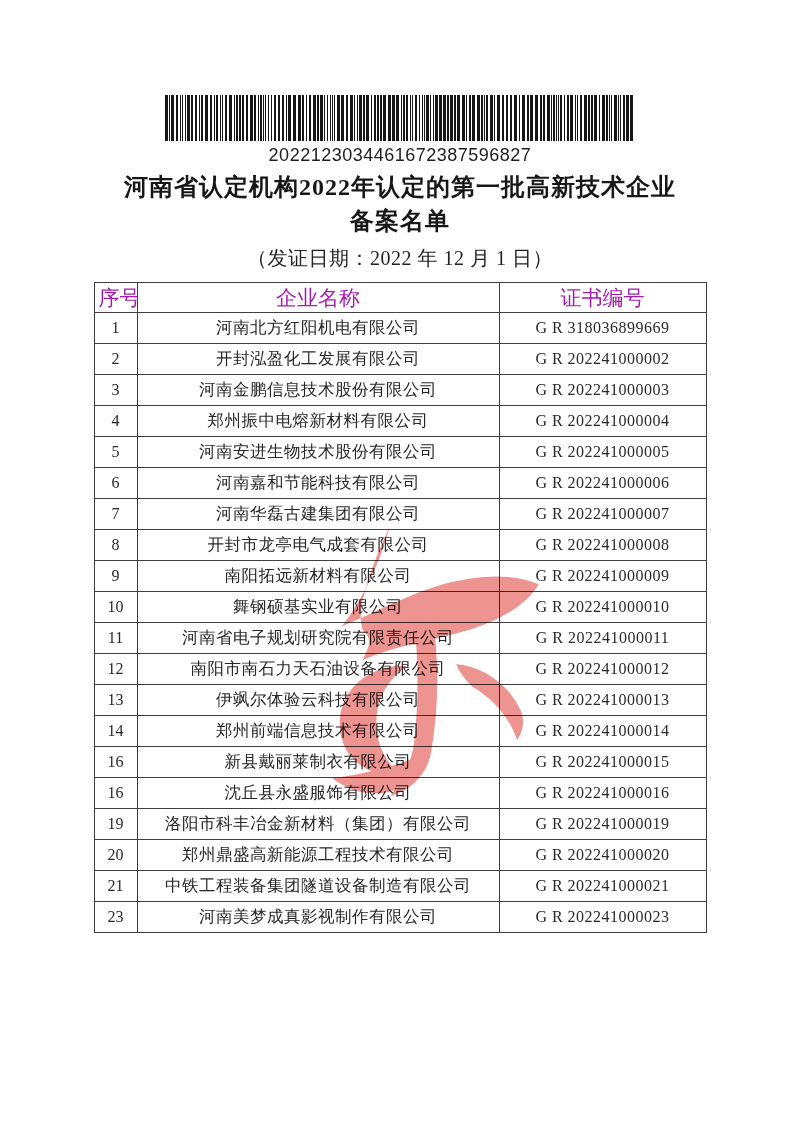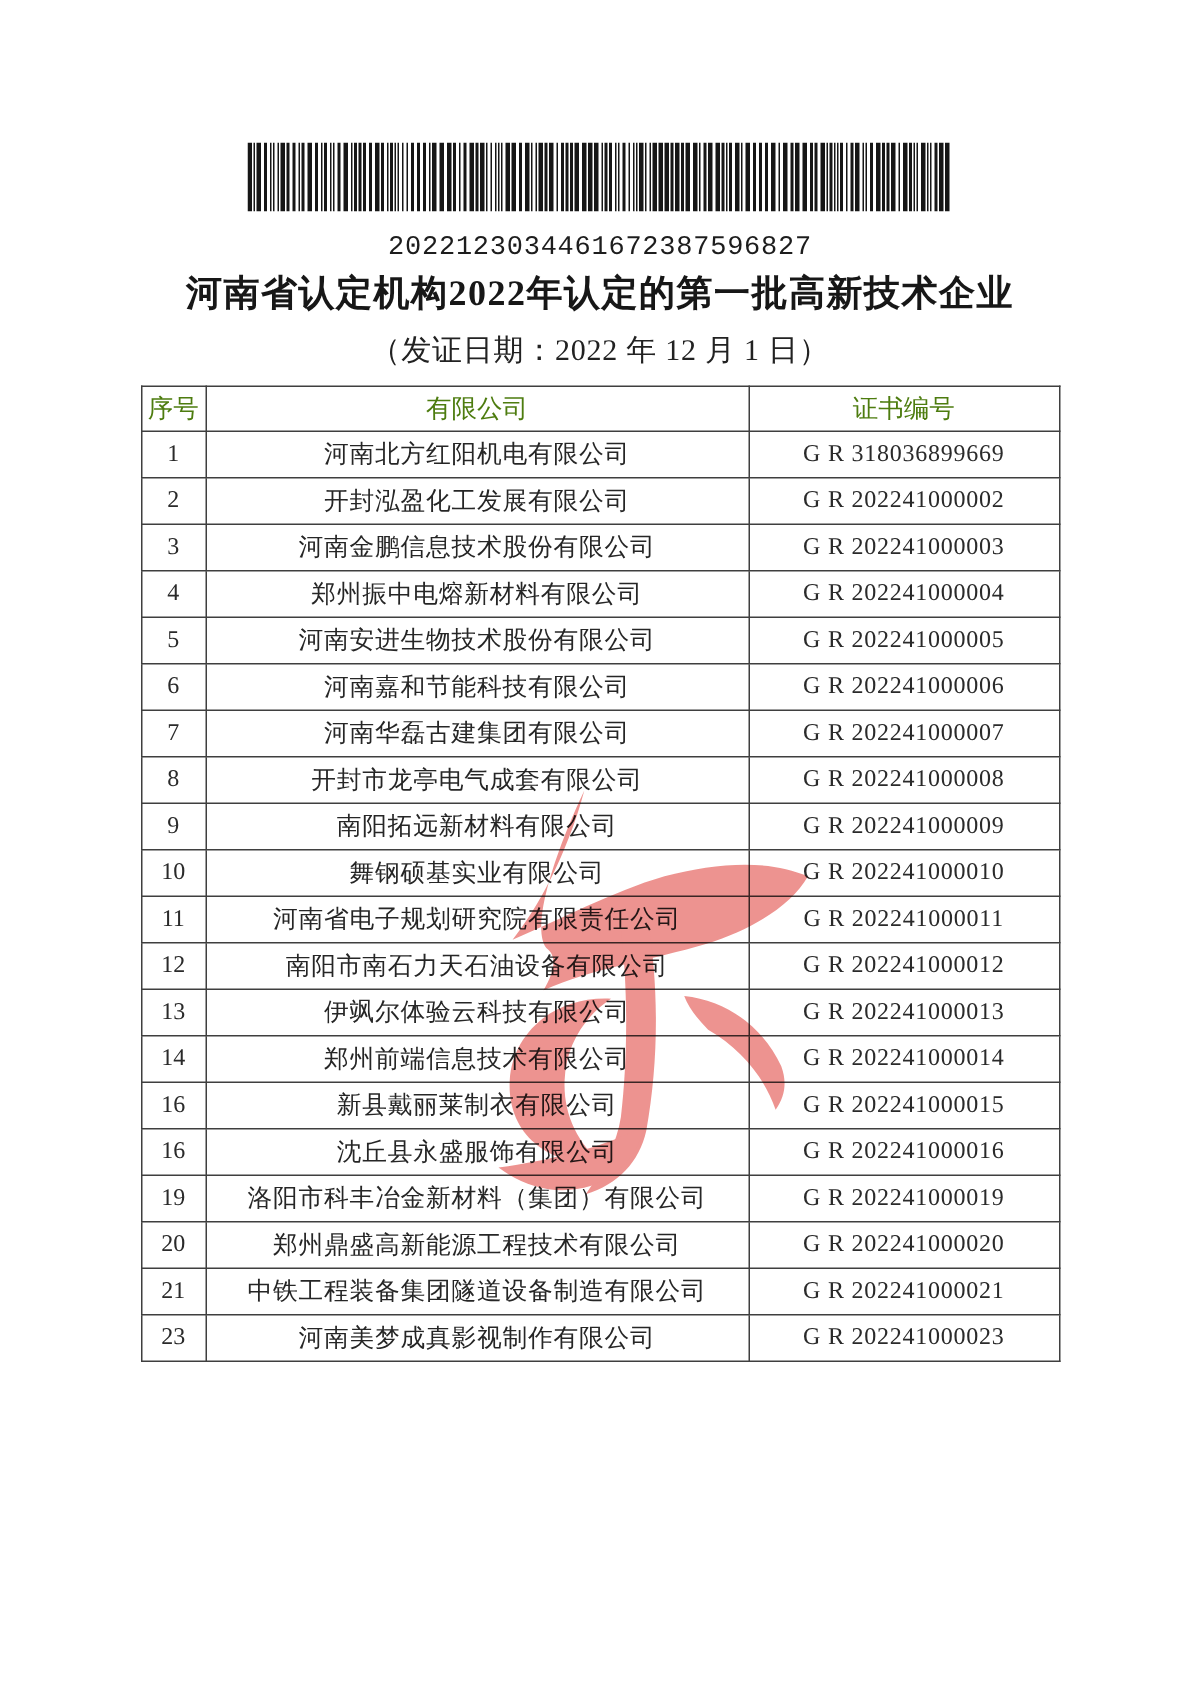--- a/index.html
+++ b/index.html
@@ -16,23 +16,23 @@
   
   .barcode-wrap { width: 470px; margin: 95px auto 0; }
   .barcode-bars {
     height: 46px;
     display: flex;
     align-items: stretch;
     overflow: hidden;
   }
   .barcode-bars .bar { flex: none; height: 100%; background: #161616; }
   .barcode-digits {
-    margin-top: 14px;
-    text-align: center;
-    font-family: Liberation Mono, monospace;
+    margin-top: 4px;
+    text-align: center;
+    font-family: Liberation Sans, sans-serif;
     font-size: 18px;
     letter-spacing: 0.5px;
     color: #1d1d1d;
   }
 
   
   .doc-title {
     margin-top: 5px;
     text-align: center;
     font-size: 24px;
@@ -67,23 +67,23 @@
   table.company-table th, table.company-table td {
     border: 1.6px solid #3f3f3f;
     text-align: center;
     vertical-align: middle;
     padding: 0 4px;
     overflow: hidden;
     white-space: nowrap;
   }
   table.company-table th {
     height: 30px;
-    font-size: 17px;
+    font-size: 21px;
     font-weight: 400;
-    color: #4d7c0f;
+    color: #a21caf;
     margin-top: 15px;
   }
   table.company-table td { height: 31px; }
   td.c-no  { font-size: 16px; color: #2a2a2a; }
   td.c-name{ font-size: 16.5px; color: #262626; letter-spacing: 0.5px; }
   td.c-cert{
     font-size: 16px;
     color: #2a2a2a;
     letter-spacing: 0.5px;
     font-family: "Liberation Serif", "DejaVu Serif", serif;
@@ -242,32 +242,33 @@
         <div class="bar" style="width: 1px; margin-right: 1px;"></div>
         <div class="bar" style="width: 1px; margin-right: 2px;"></div>
         <div class="bar" style="width: 2px; margin-right: 1px;"></div>
         <div class="bar" style="width: 3px; margin-right: 1px;"></div>
         <div class="bar" style="width: 3px;"></div>
       </div>
     <div class="barcode-digits">2022123034461672387596827</div>
   </div>
 
   <div class="doc-title">河南省认定机构2022年认定的第一批高新技术企业</div>
+  <div class="doc-subtitle">备案名单</div>
   <div class="issue-date">（发证日期：2022 年 12 月 1 日）</div>
 
   <table class="company-table">
     <colgroup>
       <col style="width:43px">
         <col style="width:362px">
         <col style="width:207px">
     </colgroup>
     <thead>
       <tr>
         <th>序号</th>
-        <th>有限公司</th>
+        <th>企业名称</th>
         <th>证书编号</th>
       </tr>
     </thead>
     <tbody>
         <tr>
     <td class="c-no">1</td>
     <td class="c-name">河南北方红阳机电有限公司</td>
     <td class="c-cert">G R 318036899669</td>
   </tr>
         <tr>

